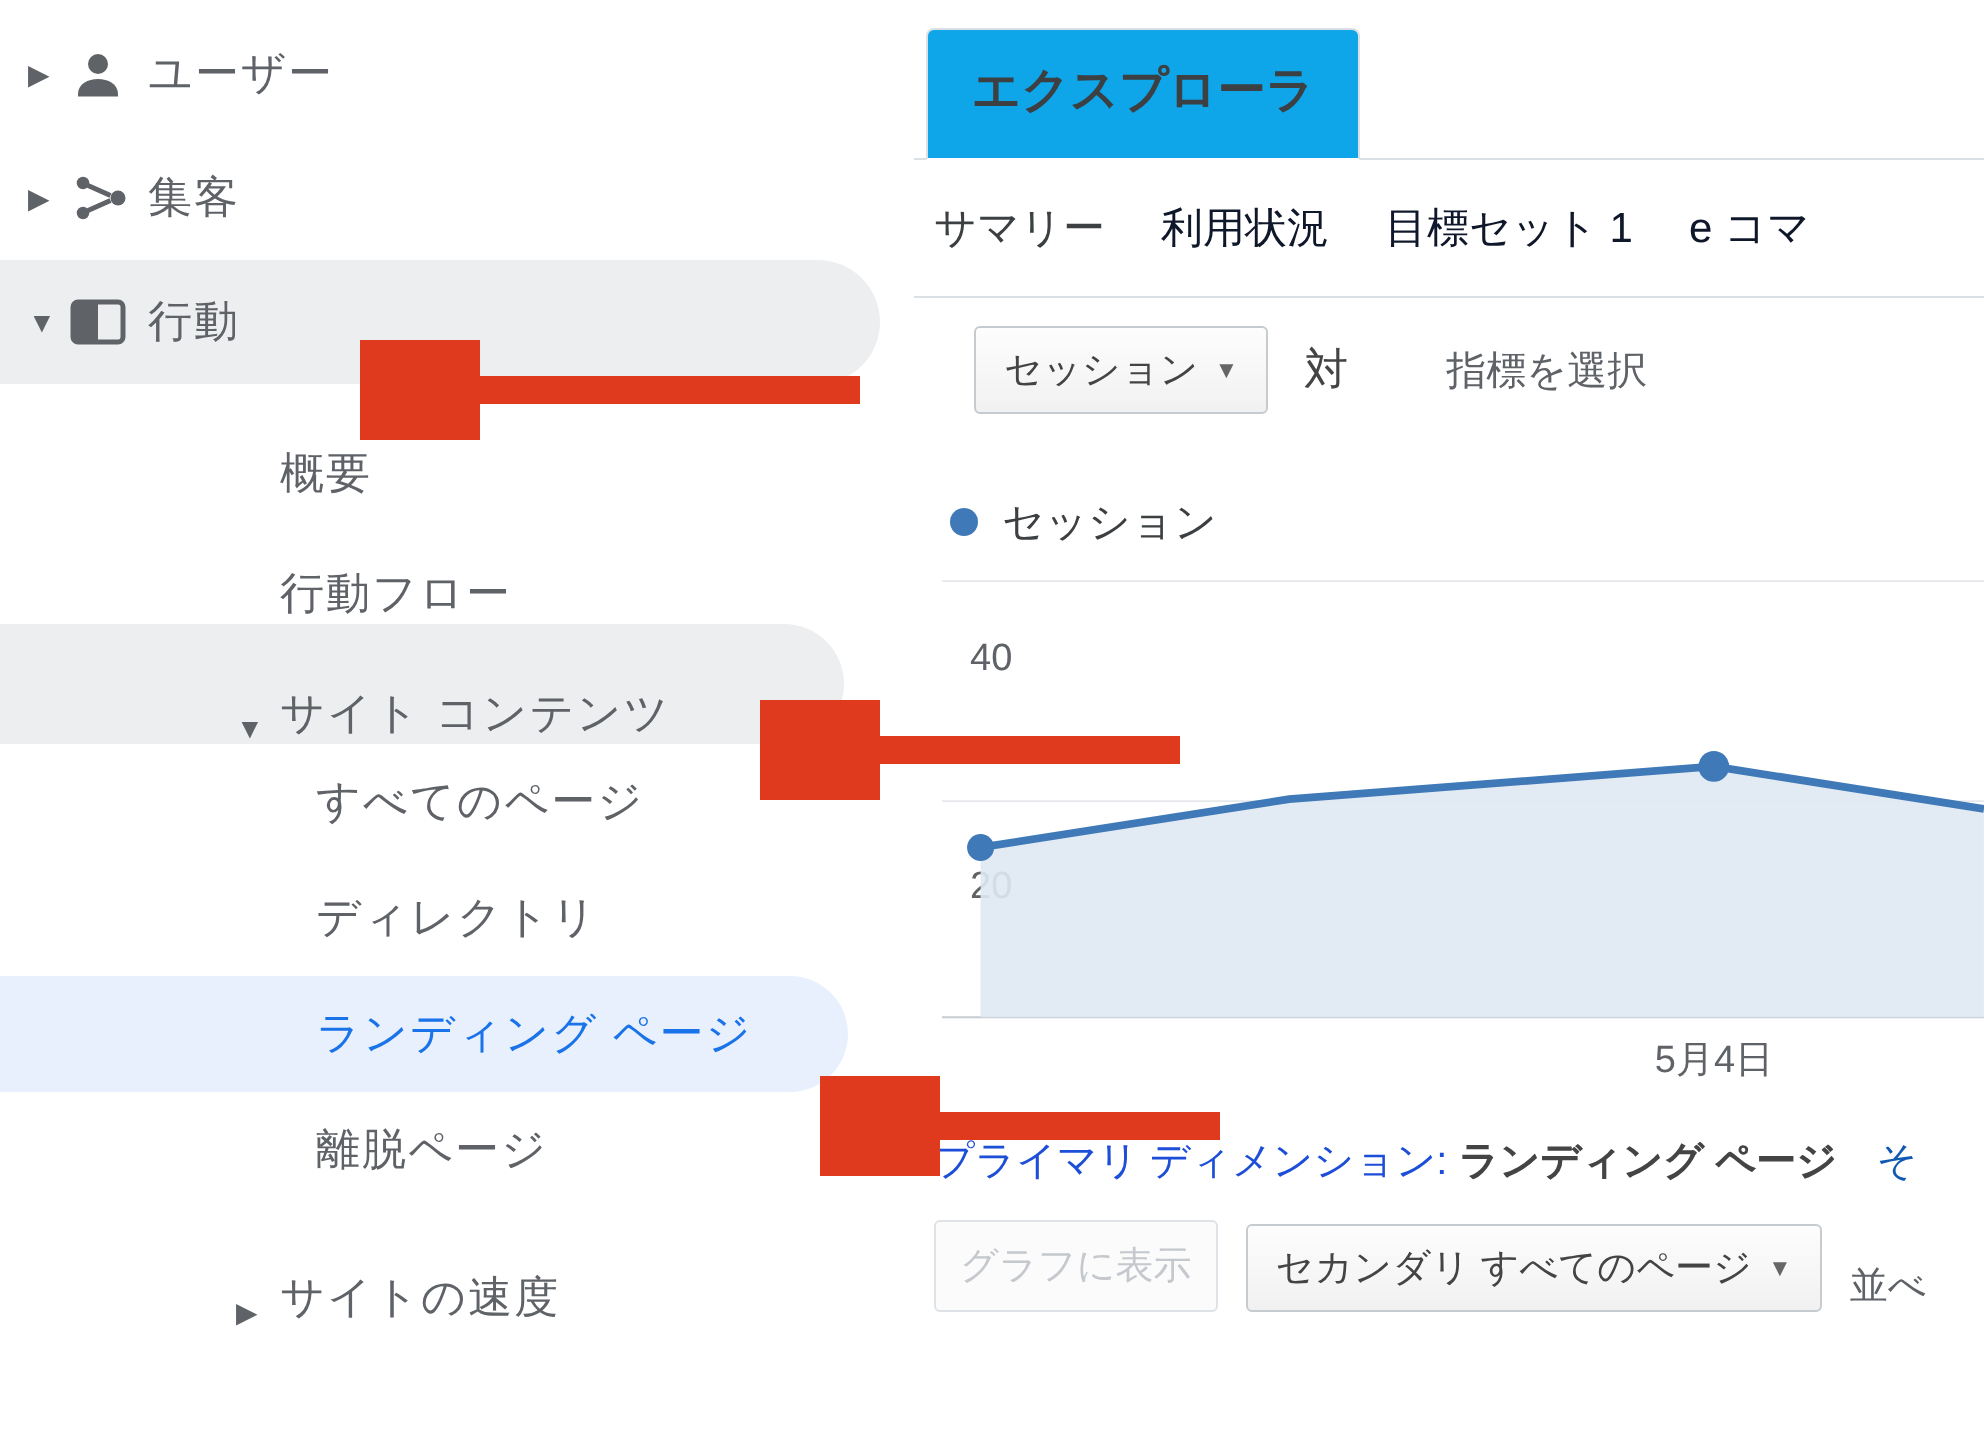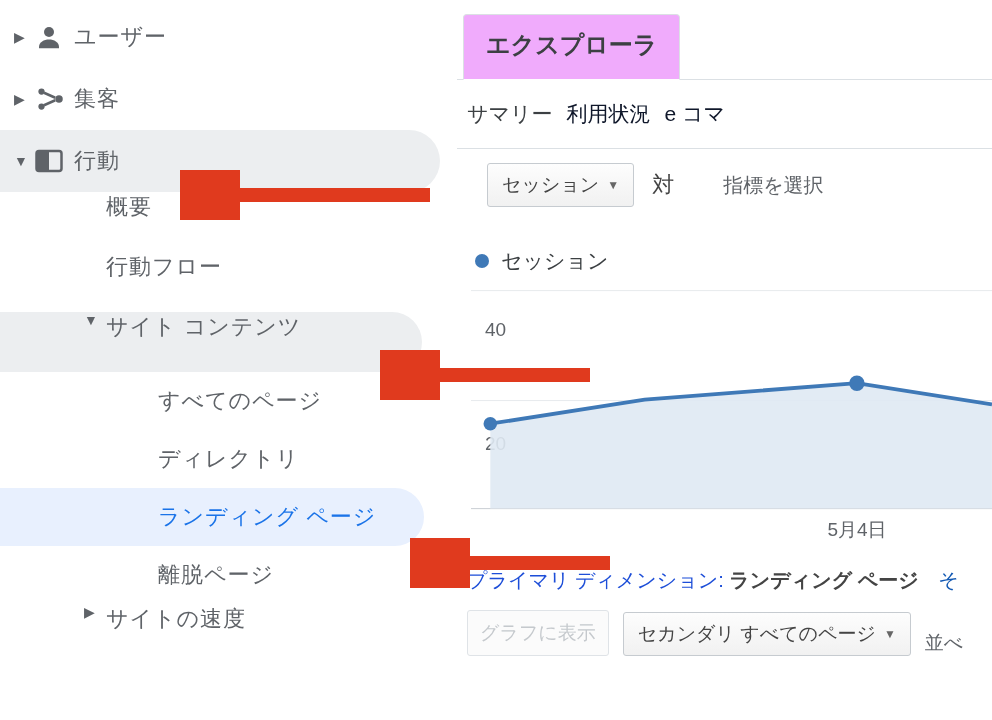--- a/index.html
+++ b/index.html
@@ -32,23 +32,23 @@
   .nav-row .caret { width: 20px; font-size: 14px; color: #5f6368; }
   .nav-row .icon { width: 40px; display: flex; align-items: center; }
   .nav-row .label { font-size: 22px; letter-spacing: 1px; }
   .nav-row.active {
     background: #eceef0;
     width: 440px;
   }
   
   .sub-row {
     display: flex;
-    align-items: flex-start;
+    align-items: flex-end;
     height: 60px;
-    padding-left: 84px;
+    padding-left: 118px;
     font-size: 22px;
     letter-spacing: 1px;
     color: #5f6368;
     border-radius: 0 32px 32px 0;
     cursor: pointer;
   }
   .sub-row .caret { width: 22px; font-size: 14px; }
   .sub-row.active { background: #eceef0; width: 422px; }
   
   .leaf-row {
@@ -87,29 +87,29 @@
   }
   .tab {
     padding: 14px 22px 18px 22px;
     font-size: 24px;
     color: #1158b3;
     cursor: pointer;
     font-weight: 600;
   }
   .tab.active {
     color: #3c4043;
-    background: #f0abfc;
+    background: #0ea5e9;
     border: 1px solid #dbe0e4;
     border-bottom: 1px solid #fff;
     border-radius: 4px 4px 0 0;
     margin-bottom: -1px;
   }
   .subtabs {
     display: flex;
-    gap: 14px;
+    gap: 28px;
     padding: 20px 0 20px 10px;
     font-size: 21px;
     white-space: nowrap;
   }
   .subtabs .sub { color: #0f172a; cursor: pointer; }
   .subtabs .sub.active { color: #3c4043; }
   .controls-row {
     display: flex;
     align-items: center;
     padding: 14px 0 14px 30px;
@@ -281,20 +281,21 @@
 
     <div class="tabs">
       <div class="tab active">
         <span>エクスプローラ</span>
       </div>
     </div>
 
     <div class="subtabs">
       <span class="sub active">サマリー</span>
       <span class="sub">利用状況</span>
+      <span class="sub">目標セット 1</span>
       <span class="sub">e コマ</span>
     </div>
 
     <div class="controls-row">
       <span class="dropdown">
         <span>セッション</span>
         <span class="tri">▼</span>
       </span>
       <span class="vs-label">対</span>
       <span class="choose-metric">指標を選択</span>

